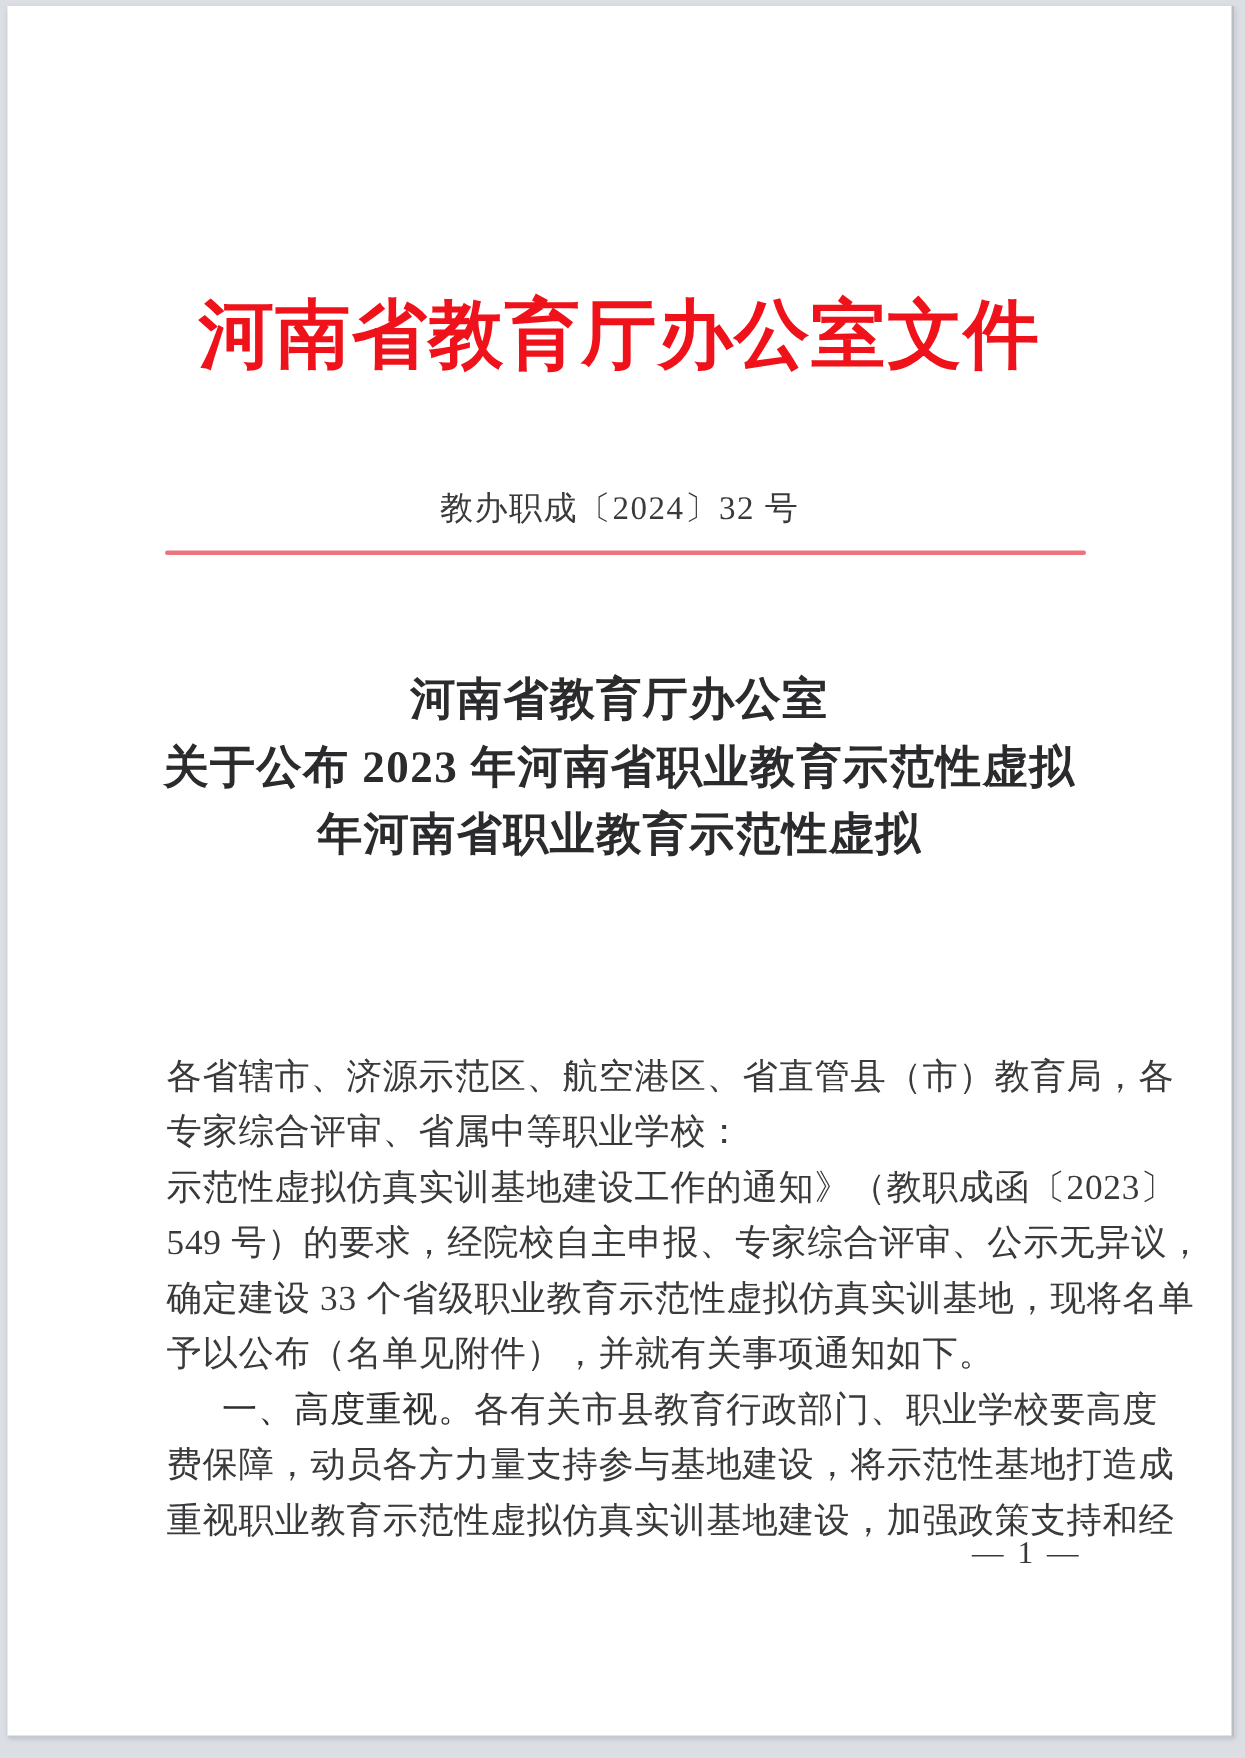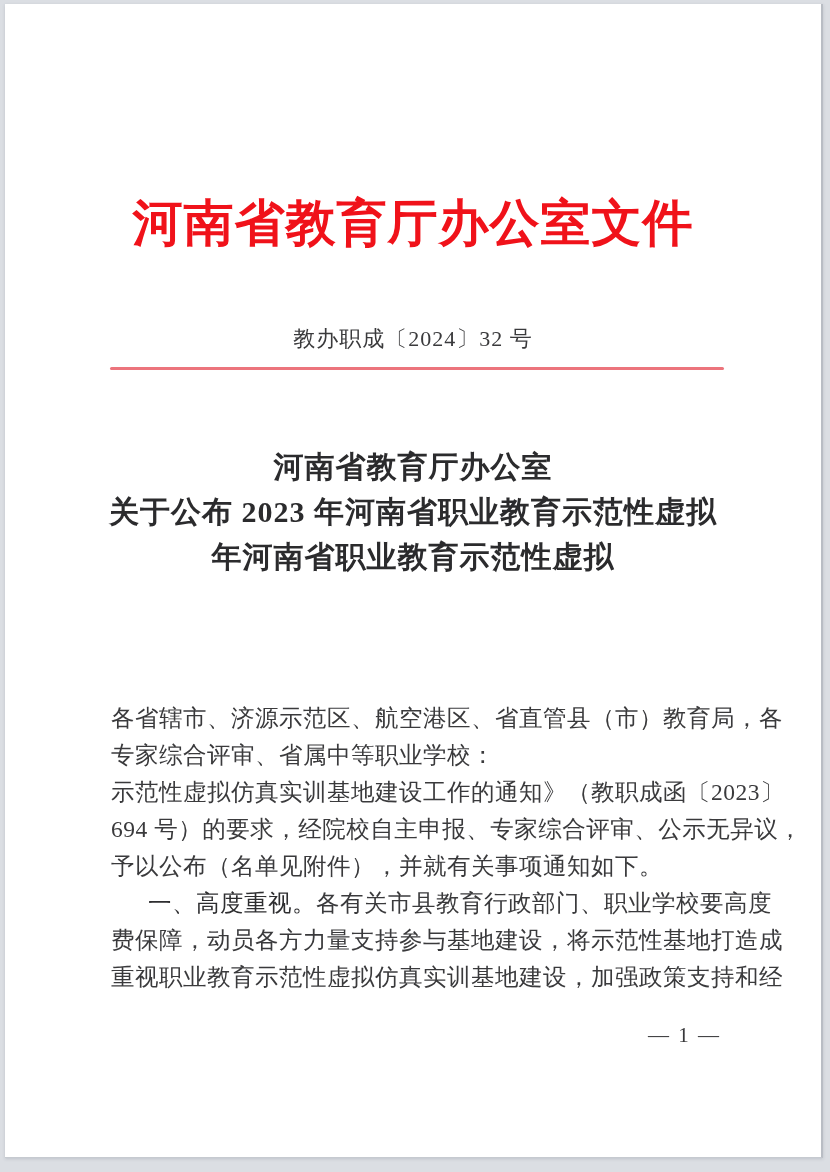--- a/index.html
+++ b/index.html
@@ -116,21 +116,22 @@
     <div class="title-line">河南省教育厅办公室</div>
     <div class="title-line">关于公布 2023 年河南省职业教育示范性虚拟</div>
     <div class="title-line">年河南省职业教育示范性虚拟</div>
   </div>
 
   <div class="body-text">
     <div class="body-line">各省辖市、济源示范区、航空港区、省直管县（市）教育局，各</div>
     <div class="body-line">专家综合评审、省属中等职业学校：</div>
 
     <div class="body-line">示范性虚拟仿真实训基地建设工作的通知》（教职成函〔2023〕</div>
-    <div class="body-line">694 号）的要求，经院校自主申报、专家综合评审、公示无异议，</div>
+    <div class="body-line">549 号）的要求，经院校自主申报、专家综合评审、公示无异议，</div>
+    <div class="body-line">确定建设 33 个省级职业教育示范性虚拟仿真实训基地，现将名单</div>
     <div class="body-line">予以公布（名单见附件），并就有关事项通知如下。</div>
 
     <div class="body-line indent">
       <span class="bold-lead">一、高度重视。</span><span>各有关市县教育行政部门、职业学校要高度</span>
     </div>
     <div class="body-line">费保障，动员各方力量支持参与基地建设，将示范性基地打造成</div>
     <div class="body-line">重视职业教育示范性虚拟仿真实训基地建设，加强政策支持和经</div>
   </div>
 
   <div class="page-number">— 1 —</div>

